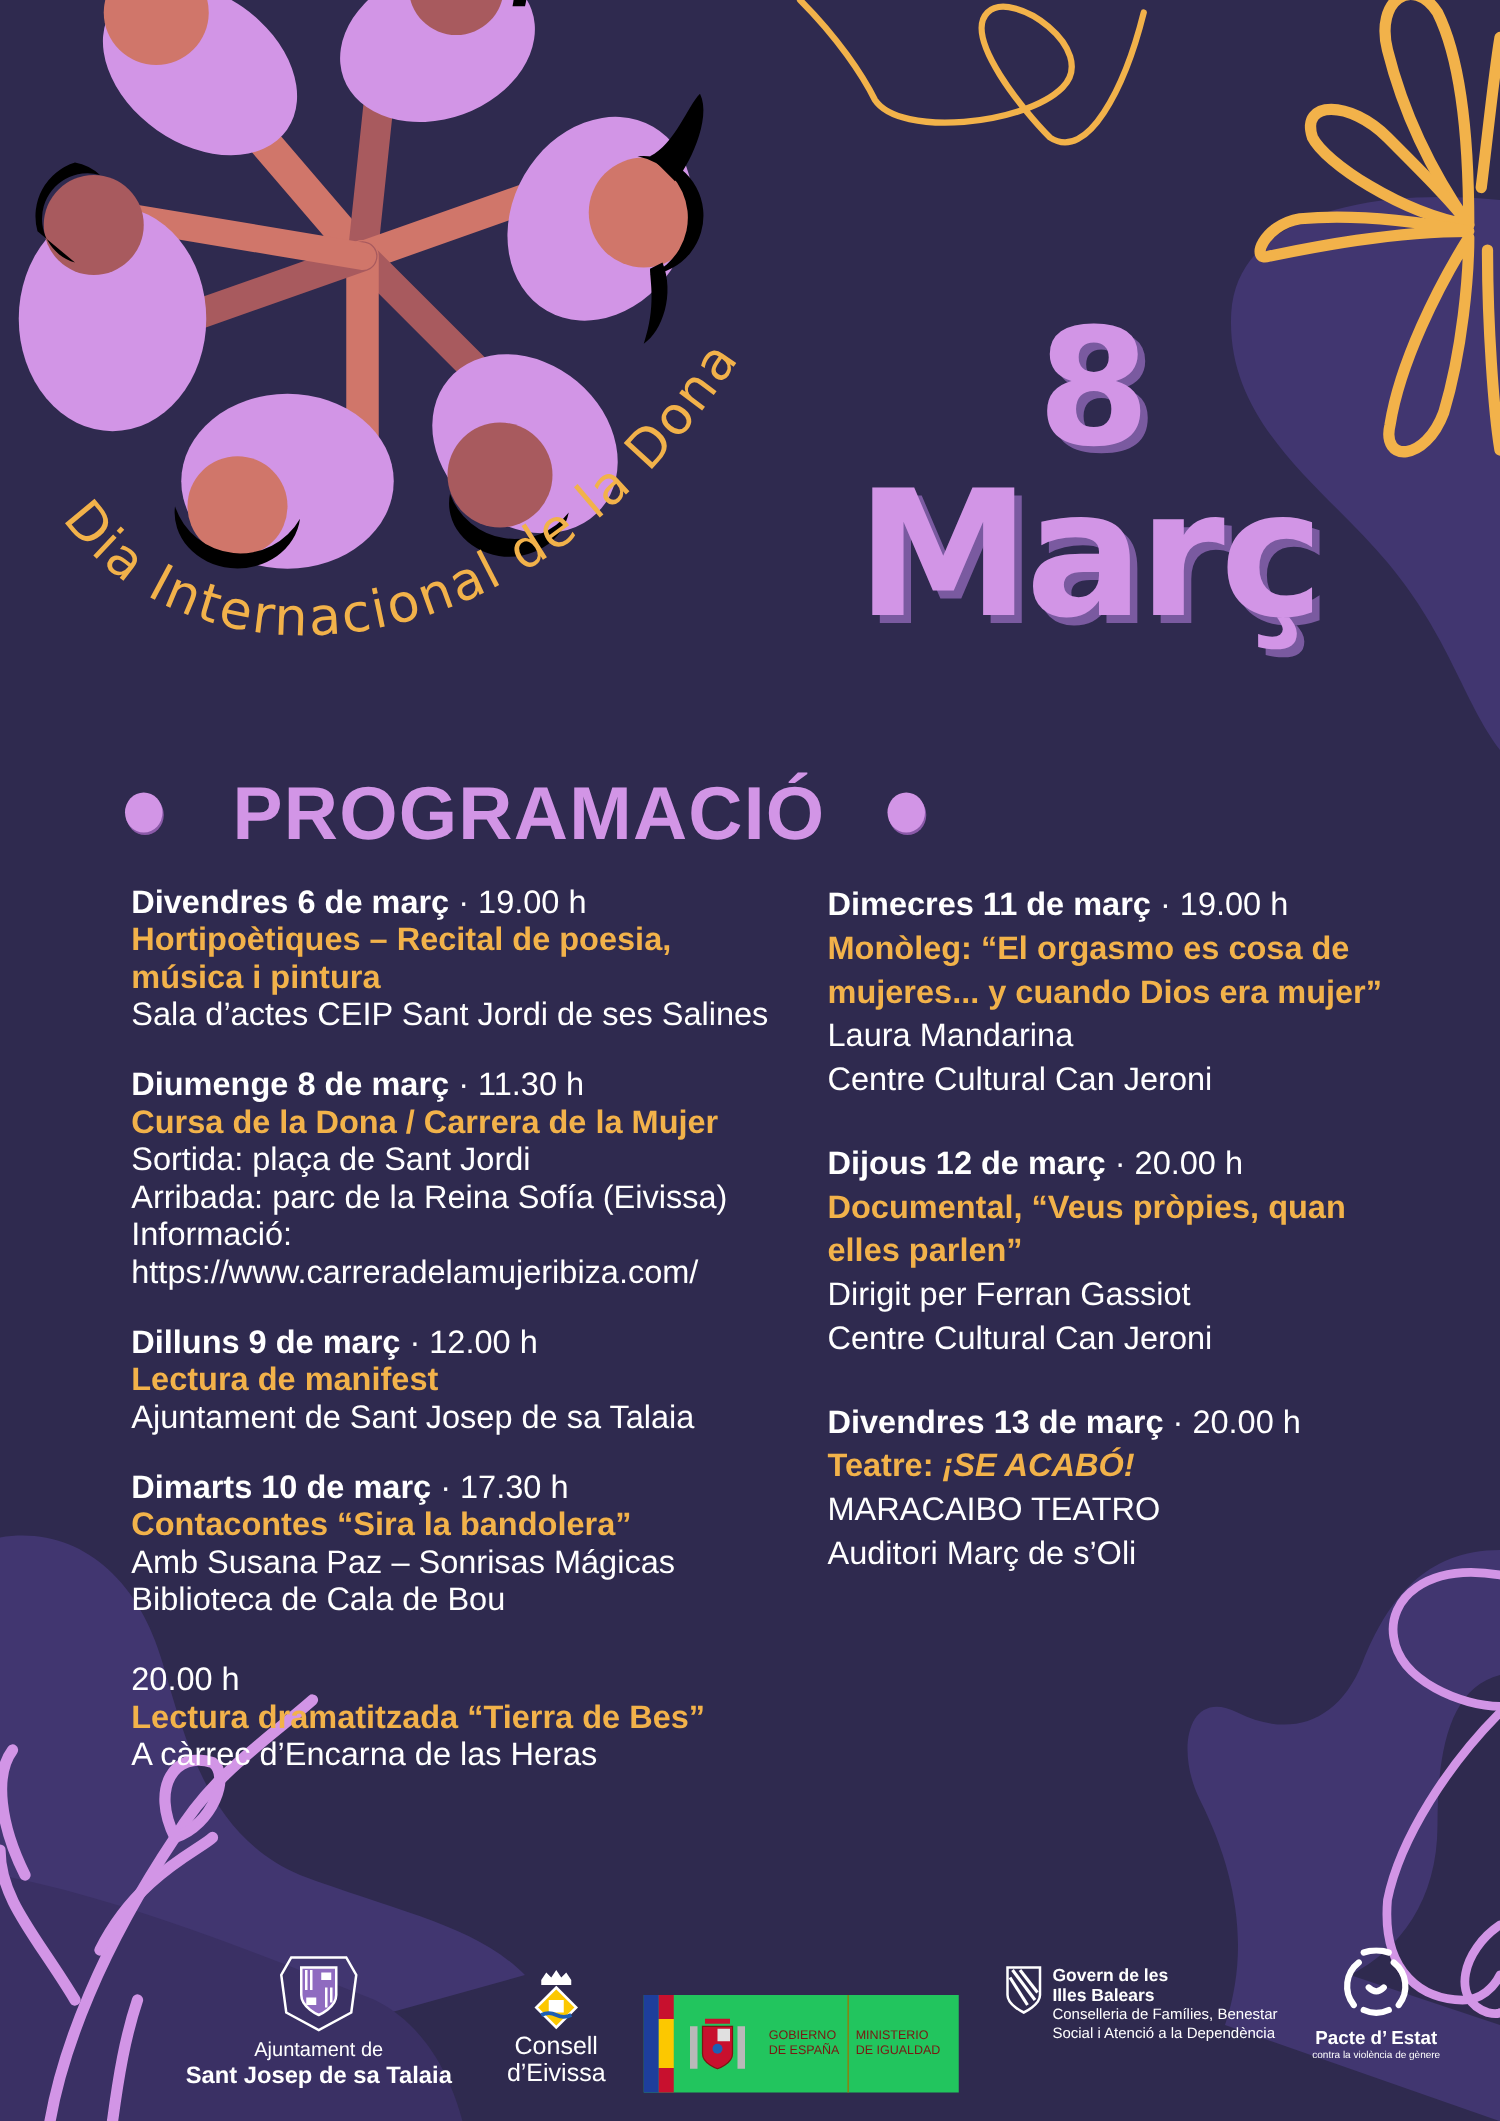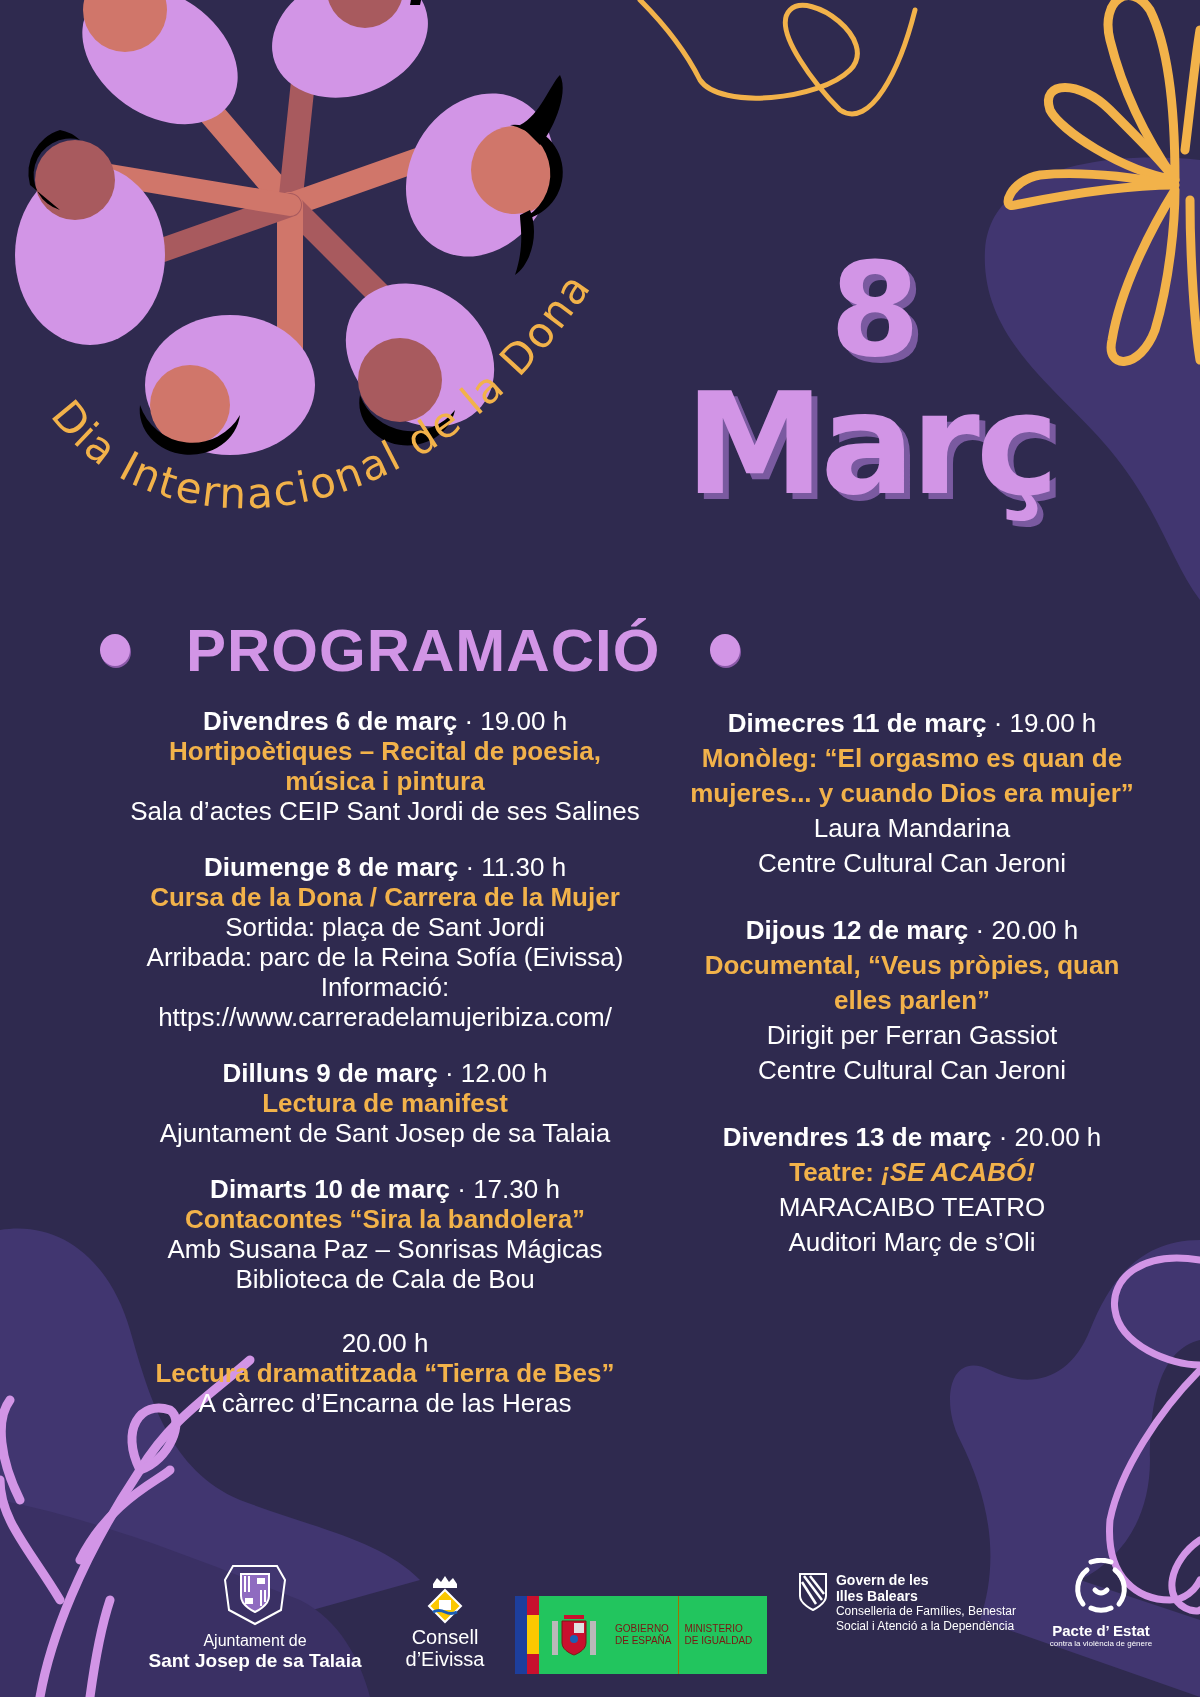--- a/index.html
+++ b/index.html
@@ -44,36 +44,36 @@
       font-family: "Liberation Sans", sans-serif; font-weight: bold;
       font-size: 60px; color: #d295e6; letter-spacing: 1px;
       margin: 0 50px 0 56px;
     }
 
     
     .column { position: absolute; }
     .col-left { left: 105px; top: 706px; width: 560px; }
     .col-right { left: 662px; top: 706px; width: 500px; }
     .event { margin-bottom: 26px; }
-    .line { font-size: 26px; line-height: 30px; white-space: nowrap; text-align: center; }
+    .line { font-size: 26px; line-height: 30px; white-space: nowrap; }
     .date { font-weight: bold; color: #ffffff; }
     .sep-time { font-weight: normal; color: #ffffff; }
     .title { font-weight: bold; color: #f2b24a; }
     .title i { font-style: italic; }
     .detail { color: #ffffff; font-weight: normal; }
     .col-right .line { line-height: 35px; }
     .col-right .event { margin-bottom: 32px; }
 
     
     .footer { position: absolute; left: 0; top: 1550px; width: 1200px; height: 147px; }
     .logo { position: absolute; display: flex; flex-direction: column; align-items: center; }
     .logo-sj { left: 140px; top: 6px; width: 230px; }
     .logo-ce { left: 395px; top: 26px; width: 100px; }
     .logo-ge { left: 515px; top: 46px; width: 252px; height: 78px; background: #22c55e; flex-direction: row; align-items: stretch; }
-    .logo-gb { left: 792px; top: 22px; width: 230px; align-items: center; }
+    .logo-gb { left: 792px; top: 22px; width: 230px; align-items: flex-end; }
     .logo-pe { left: 1046px; top: 8px; width: 110px; }
     .sj-l1 { font-size: 16px; color: #ffffff; margin-top: 4px; }
     .sj-l2 { font-size: 19px; font-weight: bold; color: #ffffff; }
     .ce-l { font-size: 20px; font-weight: normal; color: #ffffff; line-height: 22px; text-align: left; }
     .ge-flag { width: 24px; display: flex; }
     .ge-eu { width: 12px; background: #1d3e9c; }
     .ge-es { width: 12px; background: linear-gradient(#c8102e 0 25%, #fcc800 25% 75%, #c8102e 75%); }
     .ge-shield { width: 70px; display: flex; align-items: center; justify-content: center; }
     .ge-text { font-size: 10px; color: #7b1712; line-height: 12px; padding: 0 6px; display: flex; align-items: center; }
     .ge-divider { width: 1px; background: #a07400; }
@@ -218,21 +218,21 @@
   <div class="event" style="margin-top:34px">
     <div class="line"><span class="sep-time">20.00 h</span></div>
     <div class="line title">Lectura dramatitzada “Tierra de Bes”</div>
     <div class="line detail">A càrrec d’Encarna de las Heras</div>
   </div>
 </div>
 
 <div class="column col-right">
   <div class="event">
     <div class="line"><span class="date">Dimecres 11 de març</span> <span class="sep-time">· 19.00 h</span></div>
-    <div class="line title">Monòleg: “El orgasmo es quan de</div>
+    <div class="line title">Monòleg: “El orgasmo es cosa de</div>
     <div class="line title">mujeres... y cuando Dios era mujer”</div>
     <div class="line detail">Laura Mandarina</div>
     <div class="line detail">Centre Cultural Can Jeroni</div>
   </div>
   <div class="event">
     <div class="line"><span class="date">Dijous 12 de març</span> <span class="sep-time">· 20.00 h</span></div>
     <div class="line title">Documental, “Veus pròpies, quan</div>
     <div class="line title">elles parlen”</div>
     <div class="line detail">Dirigit per Ferran Gassiot</div>
     <div class="line detail">Centre Cultural Can Jeroni</div>

